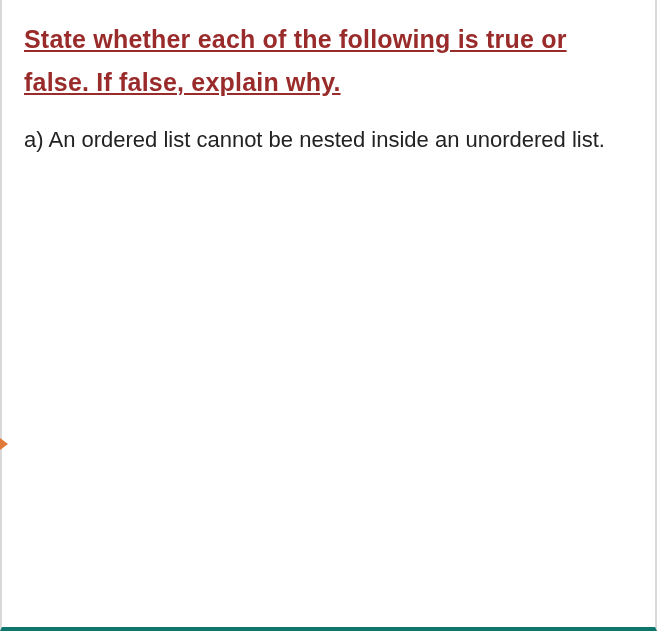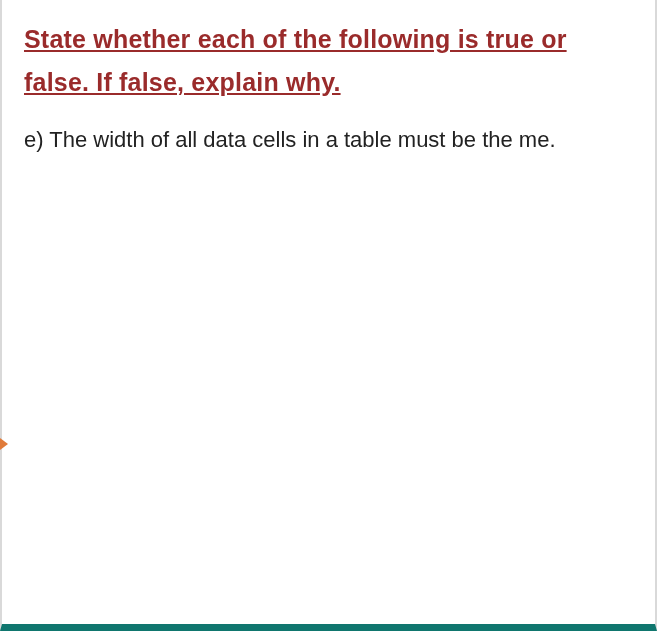--- a/index.html
+++ b/index.html
@@ -12,21 +12,21 @@
     color: #212121;
     position: relative;
     overflow: hidden;
   }
   .page {
     box-sizing: border-box;
     width: 657px;
     height: 631px;
     border-left: 2px solid #d9d9d9;
     border-right: 2px solid #d9d9d9;
-    border-bottom: 7px solid #0f766e;
+    border-bottom: 4px solid #0f766e;
     padding: 18px 22px 22px 22px;
     position: relative;
   }
   .heading {
     font-size: 25px;
     line-height: 1.7;
     color: #9a2b2b;
     text-decoration: underline;
     font-weight: 600;
     letter-spacing: 0.2px;
@@ -49,16 +49,16 @@
     border-bottom: 12px solid transparent;
     border-left: 16px solid #e07b3a;
   }
 </style>
 </head>
 <body>
 
 <div class="page">
   <div class="heading">State whether each of the following is true or false. If false, explain why.</div>
 
-  <div class="item">e) The width of all data cells in a table must be the    me.</div>
+  <div class="item">a) An ordered list cannot be nested inside an unordered list.</div>
 
   <div class="arrow"></div>
 </div>
 
 </body></html>

